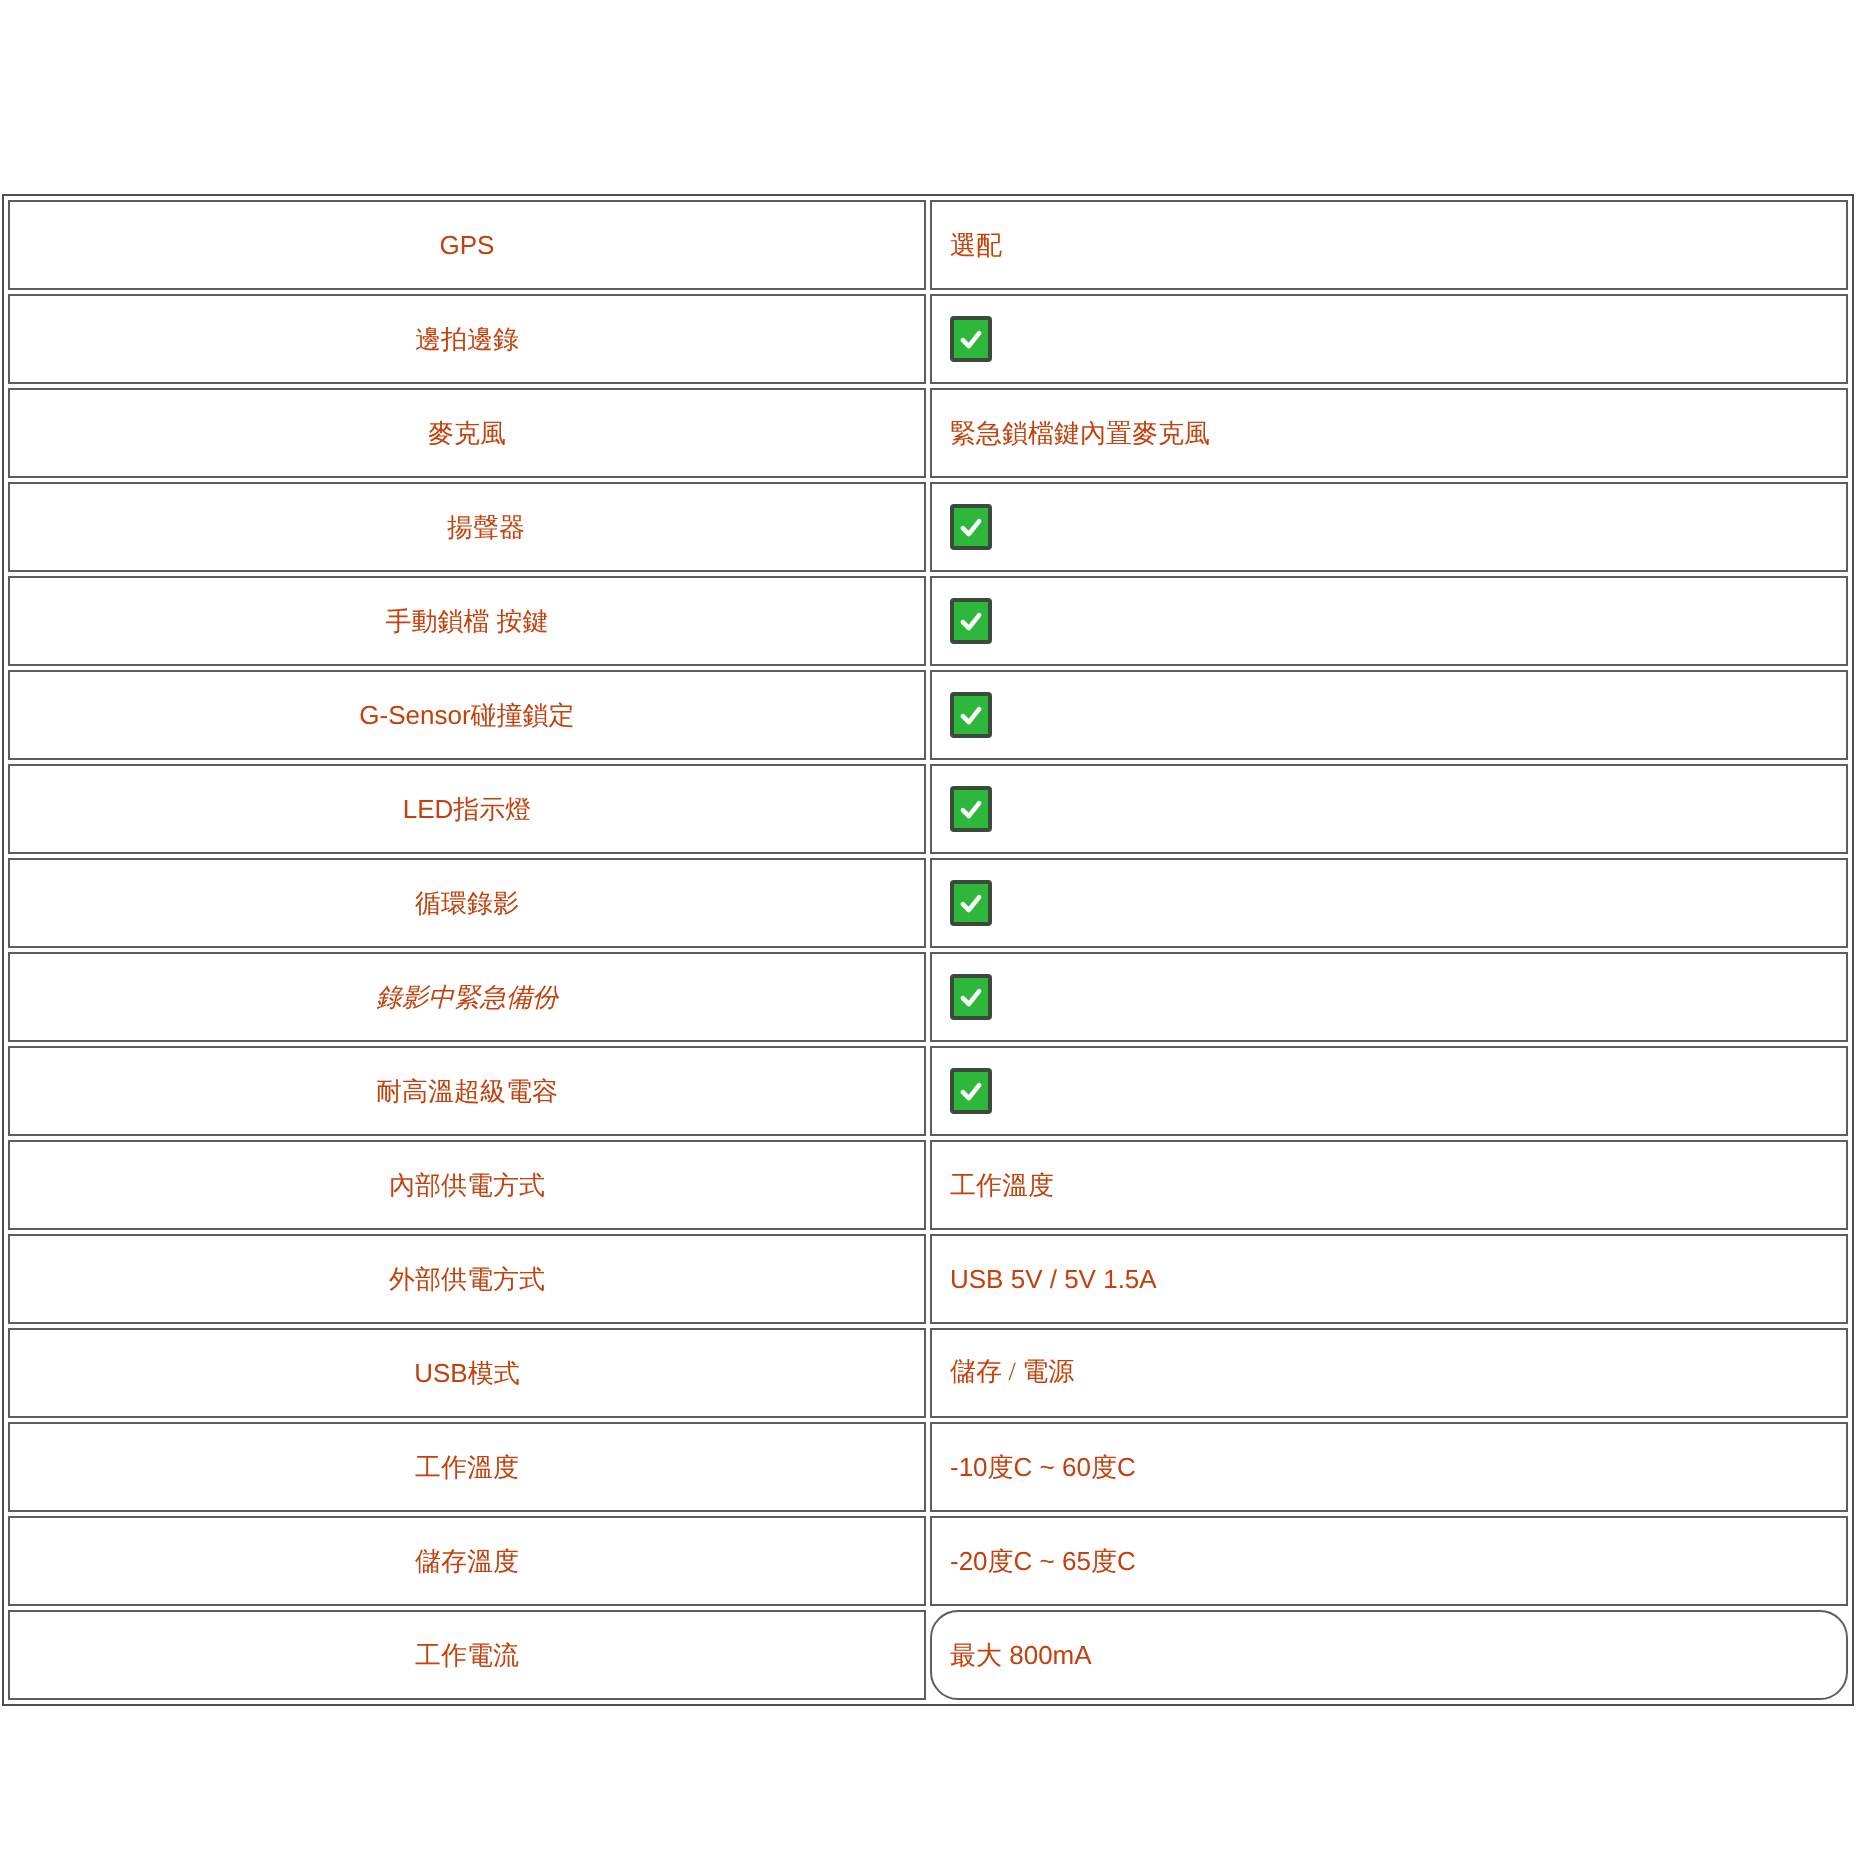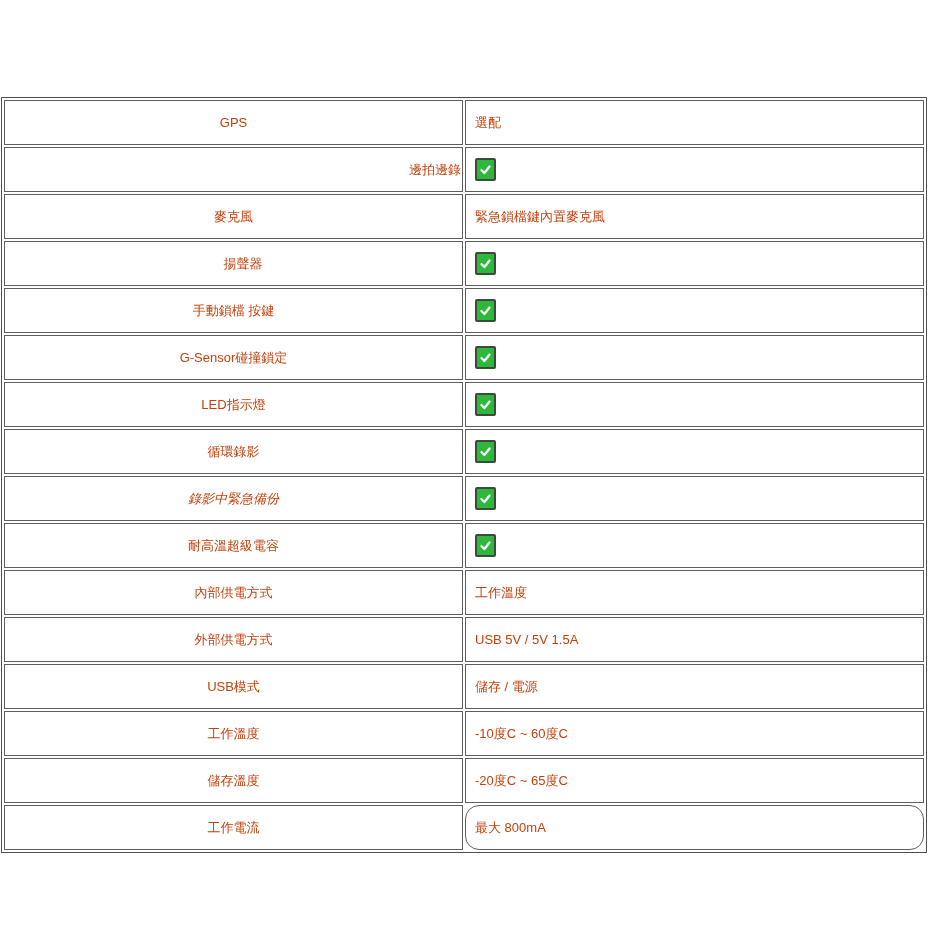--- a/index.html
+++ b/index.html
@@ -67,21 +67,21 @@
   <tbody>
   <tr>
     <td class="label-cell" style="border-color: rgb(94, 94, 94);">GPS</td>
     <td class="value-cell" style="border-color: rgb(94, 94, 94);">
       
       <span class="value-text">選配</span>
     </td>
   </tr>
 
   <tr>
-    <td class="label-cell" style="border-color: rgb(94, 94, 94); text-align: right;">邊拍邊錄</td>
+    <td class="label-cell" style="border-color: rgb(94, 94, 94);">邊拍邊錄</td>
     <td class="value-cell" style="border-color: rgb(94, 94, 94);">
       <span class="checkbox" style="background: rgb(45, 184, 60); border: 2px solid rgb(60, 74, 60);">
         <svg viewBox="0 0 24 24" aria-hidden="true">
           <path d="M4.5 13l5.5 5.5L19.5 6.5" fill="none" stroke-width="4.2" stroke-linecap="round" stroke-linejoin="round" stroke="#FFFFFF"></path>
         </svg>
       </span>
       <span class="value-text"></span>
     </td>
   </tr>
 
@@ -188,21 +188,21 @@
   <tr>
     <td class="label-cell" style="border-color: rgb(94, 94, 94);">外部供電方式</td>
     <td class="value-cell" style="border-color: rgb(94, 94, 94);">
       
       <span class="value-text">USB 5V / 5V 1.5A</span>
     </td>
   </tr>
 
   <tr>
     <td class="label-cell" style="border-color: rgb(94, 94, 94); text-align: center;">USB模式</td>
-    <td class="value-cell" style="border-color: rgb(94, 94, 94);">
+    <td class="value-cell" style="border-color: rgb(94, 94, 94); font-family: Liberation Serif, serif;">
       
       <span class="value-text">儲存 / 電源</span>
     </td>
   </tr>
 
   <tr>
     <td class="label-cell" style="border-color: rgb(94, 94, 94);">工作溫度</td>
     <td class="value-cell" style="border-color: rgb(94, 94, 94);">
       
       <span class="value-text">-10度C ~ 60度C</span>

